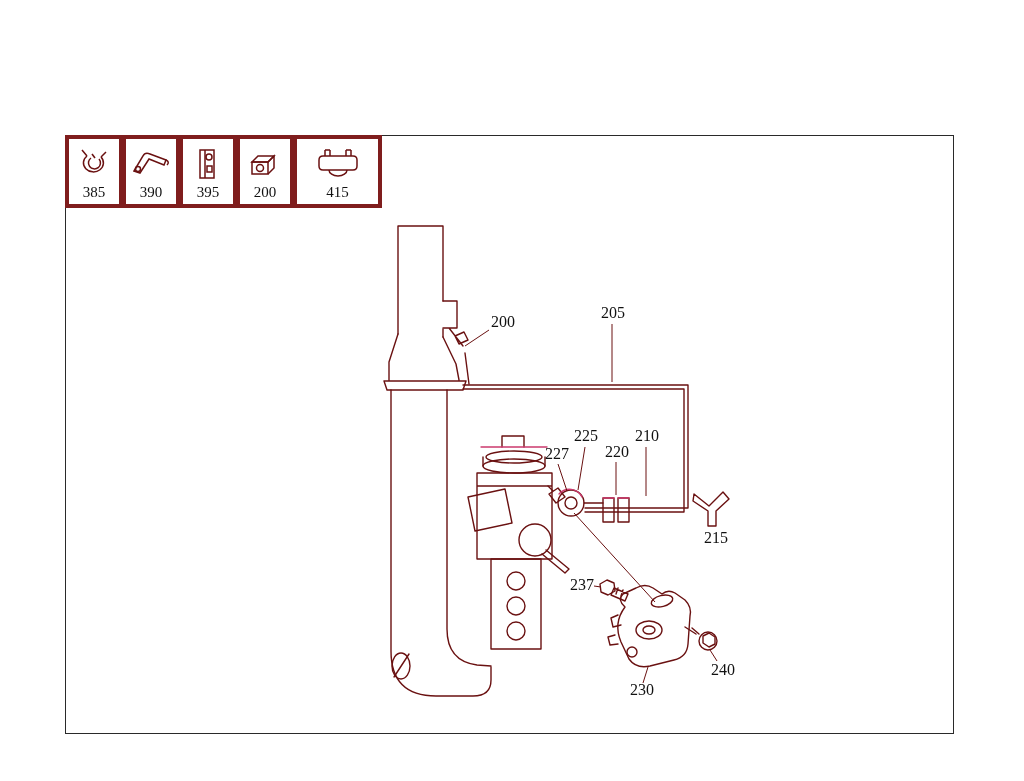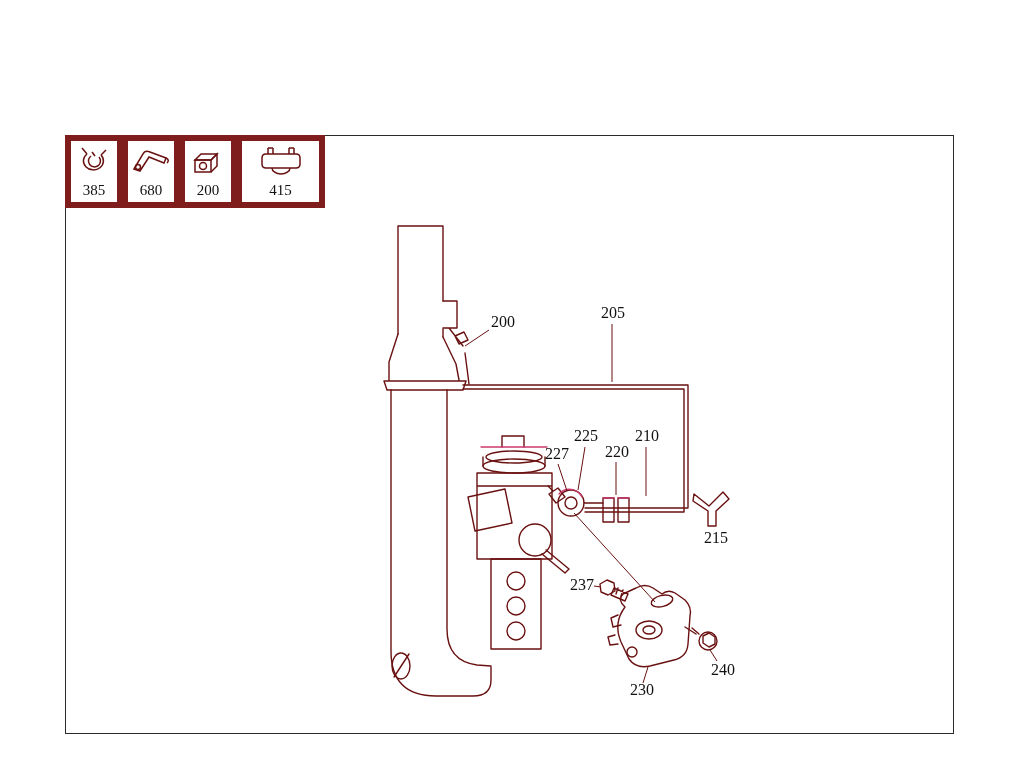--- a/index.html
+++ b/index.html
@@ -1,21 +1,21 @@
 <!DOCTYPE html>
 <html><head>
 <meta charset="utf-8">
 <style>
   html,body{margin:0;padding:0;background:#ffffff;}
   .page{position:relative;width:1024px;height:781px;background:#ffffff;overflow:hidden;
         font-family:"Liberation Serif","DejaVu Serif",serif;}
   .frame{position:absolute;left:65px;top:135px;width:889px;height:599px;
          border:1px solid #2a2a2a;box-sizing:border-box;background:#ffffff;}
   .thumbs{position:absolute;left:65px;top:135px;display:flex;}
-  .thumb{box-sizing:border-box;height:73px;border:6px solid #7f1d1d;margin-left:-1px;
+  .thumb{box-sizing:border-box;height:73px;border:4px solid #7f1d1d;margin-left:-1px;
          display:flex;flex-direction:column;align-items:center;justify-content:flex-end;
          background:#ffffff;cursor:pointer;}
   .thumb:first-child{margin-left:0;}
   .thumb-icon{flex:0 0 auto;margin-top:3px;}
   .thumb-icon path,.thumb-icon circle,.thumb-icon ellipse{fill:none;stroke:#6a1111;stroke-width:1.5;}
   .thumb-label{font-size:15px;color:#111111;line-height:1;padding-bottom:4px;}
   svg.drawing{position:absolute;left:65px;top:135px;width:890px;height:600px;}
   .art path,.art circle,.art ellipse{fill:none;stroke:#6a1111;stroke-width:1.4;
          stroke-linecap:round;stroke-linejoin:round;}
   .art .accent{stroke:#cc3a6e;}
@@ -40,23 +40,32 @@
       </svg>
       <div class="thumb-label">385</div>
     </div>
 
     <div class="thumb" style="width:58px">
       <svg class="thumb-icon" width="46" height="40" viewBox="0 0 46 40">
         <path d="M6,26 L15,11 Q17,7 22,9 L38,15 L36,20 L21,14 L12,28 Z"></path>
         <path d="M38,15 q4,2 1,5"></path>
         <circle cx="10" cy="24" r="2.5"></circle>
       </svg>
-      <div class="thumb-label">680</div>
+      <div class="thumb-label">390</div>
     </div>
 
+    <div class="thumb" style="width:58px">
+      <svg class="thumb-icon" width="46" height="40" viewBox="0 0 46 40">
+        <path d="M15,5 H29 V33 H15 Z"></path>
+        <path d="M20,5 V33"></path>
+        <circle cx="24" cy="12" r="3"></circle>
+        <path d="M22,21 h5 v6 h-5 z"></path>
+      </svg>
+      <div class="thumb-label">395</div>
+    </div>
 
     <div class="thumb" style="width:58px">
       <svg class="thumb-icon" width="46" height="40" viewBox="0 0 46 40">
         <path d="M10,17 h16 v12 h-16 z"></path>
         <path d="M10,17 l6,-6 h16 l-6,6 z"></path>
         <path d="M26,17 l6,-6 v12 l-6,6"></path>
         <circle cx="18" cy="23" r="3.5"></circle>
       </svg>
       <div class="thumb-label">200</div>
     </div>

